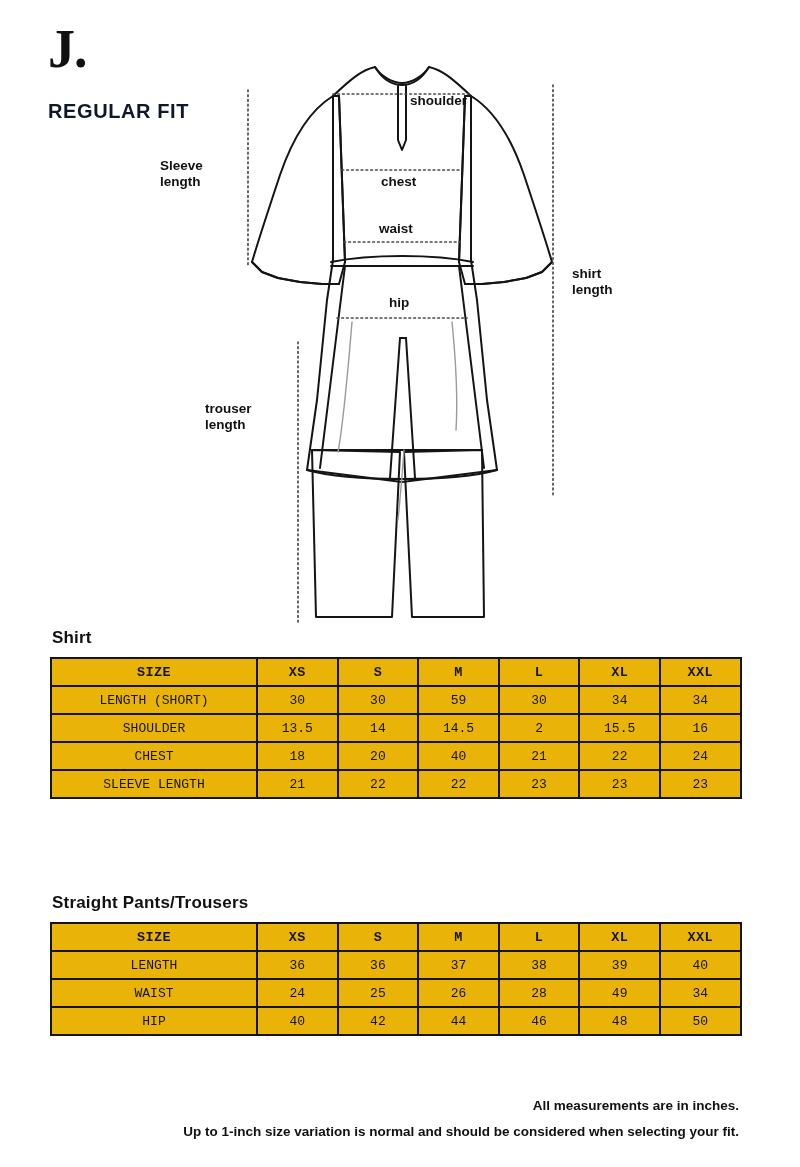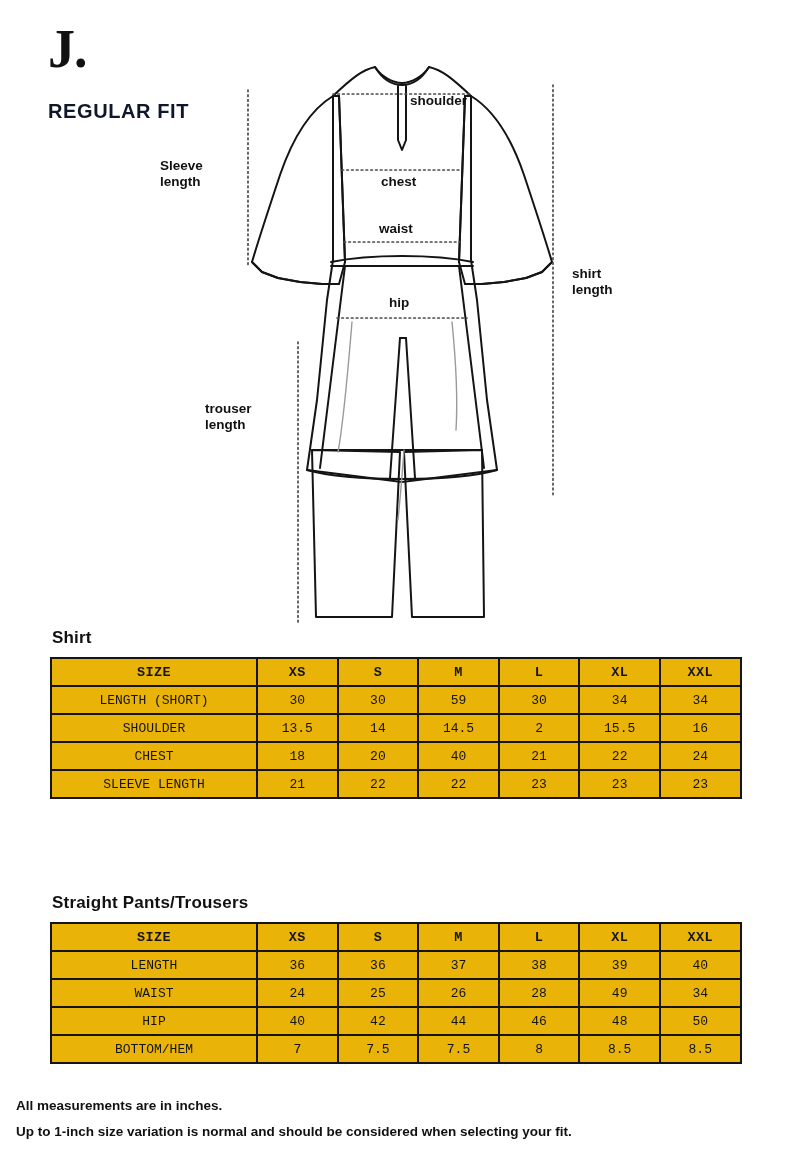--- a/index.html
+++ b/index.html
@@ -107,23 +107,23 @@
   }
   table.size-table col.lbl { width: 206px; }
   table.size-table col.sz  { width: 80.6px; }
 
   #shirt-section    { top: 628px; }
   #trousers-section { top: 893px; }
 
   
   .footer-note {
     position: absolute;
-    left: 16px;
+    left: 4px;
     width: 735px;
-    text-align: left;
+    text-align: right;
     font-size: 13.5px;
     font-weight: 700;
     color: #111111;
   }
   .footer-line-1 { top: 1098px; }
   .footer-line-2 { top: 1124px; }
 </style>
 </head>
 <body>
 
@@ -346,27 +346,18 @@
       </tr>
       <tr>
         <td>HIP</td>
         <td>40</td>
         <td>42</td>
         <td>44</td>
         <td>46</td>
         <td>48</td>
         <td>50</td>
       </tr>
-      <tr>
-        <td>BOTTOM/HEM</td>
-        <td>7</td>
-        <td>7.5</td>
-        <td>7.5</td>
-        <td>8</td>
-        <td>8.5</td>
-        <td>8.5</td>
-      </tr>
     </tbody>
   </table>
 </div>
 
 <div class="footer-note footer-line-1">All measurements are in inches.</div>
 <div class="footer-note footer-line-2">Up to 1-inch size variation is normal and should be considered when selecting your fit.</div>
 
 </body></html>

